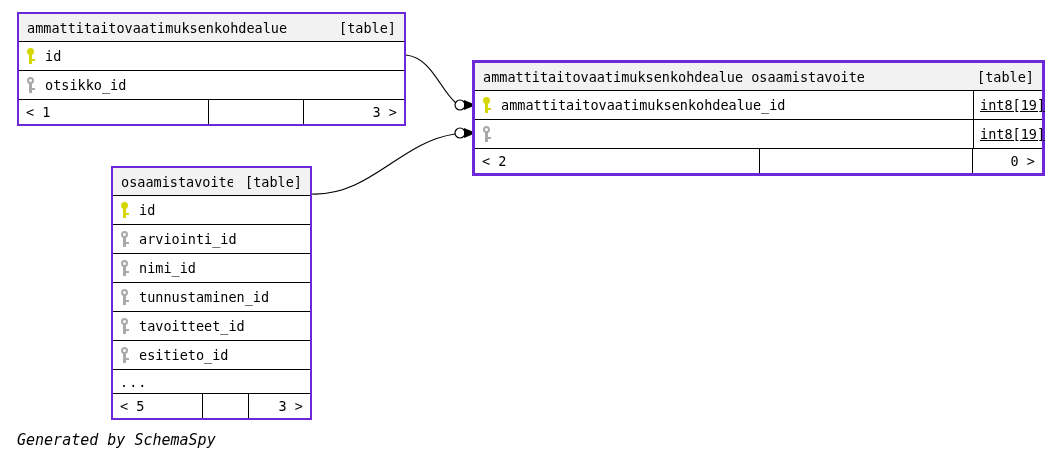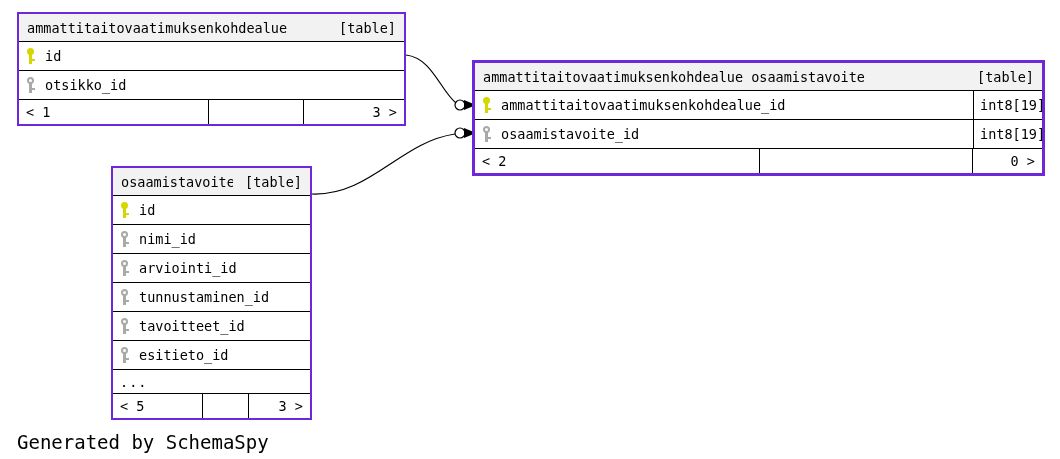--- a/index.html
+++ b/index.html
@@ -40,20 +40,21 @@
 
   .col{padding-left:7px;text-align:right;}
   .col .cname{padding-left:10px;}
   .col .ctype{
     margin-left:auto;
     border-left:1px solid #000000;
     height:100%;
     display:flex;align-items:center;
     padding:0 6px;
     box-sizing:border-box;
+    text-decoration:underline;
   }
   .col.hastype{padding-right:0;}
 
   .ellipsis{padding-left:7px;letter-spacing:1px;}
 
   .foot{display:flex;height:24px;font-size:13.5px;border-bottom:none;}
   .foot .fcell{
     display:flex;align-items:center;
     box-sizing:border-box;
     height:100%;
@@ -70,21 +71,22 @@
   }
   .key i{position:absolute;display:block;background:#a9a9a9;}
   .key.pk i{background:#d6d600;}
   .key .head{left:1px;top:0;width:7px;height:7px;border-radius:50%;}
   .key .hole{left:3px;top:2px;width:3px;height:3px;border-radius:50%;background:#ffffff;}
   .key .stem{left:3px;top:6px;width:3px;height:10px;}
   .key .tooth{left:6px;top:11px;width:3px;height:2px;}
 
   .footer-note{
     position:absolute;left:17px;top:431px;
-    font-size:19px;
+    font-size:15px;
+    font-style:italic;
   }
 </style>
 </head>
 <body>
 
 <div class="canvas">
 
   <svg class="links" viewBox="0 0 1060 459" xmlns="http://www.w3.org/2000/svg">
 
     <path d="M 406,55 C 432,58 440,90 456,103" fill="none" stroke="#000000" stroke-width="1.2"></path>
@@ -147,31 +149,31 @@
       <span class="cname">id</span>
     </div>
 
     <div class="row col">
       <span class="key">
         <i class="head"></i>
           <i class="hole"></i>
           <i class="stem"></i>
           <i class="tooth"></i>
       </span>
+      <span class="cname">arviointi_id</span>
+    </div>
+
+    <div class="row col">
+      <span class="key">
+        <i class="head"></i>
+          <i class="hole"></i>
+          <i class="stem"></i>
+          <i class="tooth"></i>
+      </span>
       <span class="cname">nimi_id</span>
-    </div>
-
-    <div class="row col">
-      <span class="key">
-        <i class="head"></i>
-          <i class="hole"></i>
-          <i class="stem"></i>
-          <i class="tooth"></i>
-      </span>
-      <span class="cname">arviointi_id</span>
     </div>
 
     <div class="row col">
       <span class="key">
         <i class="head"></i>
           <i class="hole"></i>
           <i class="stem"></i>
           <i class="tooth"></i>
       </span>
       <span class="cname">tunnustaminen_id</span>
@@ -224,21 +226,20 @@
       <span class="ctype" style="width:69px;">int8[19]</span>
     </div>
 
     <div class="row col hastype">
       <span class="key">
         <i class="head"></i>
           <i class="hole"></i>
           <i class="stem"></i>
           <i class="tooth"></i>
       </span>
-      <span class="cname">osaamistavoite_id</span>
       <span class="ctype" style="width:69px;">int8[19]</span>
     </div>
 
 
     <div class="row foot">
       <div class="fcell fleft" style="width:285px;">&lt; 2</div>
       <div class="fcell" style="width:213px;"></div>
       <div class="fcell fright" style="flex:1;">0 &gt;</div>
     </div>
   </div>

